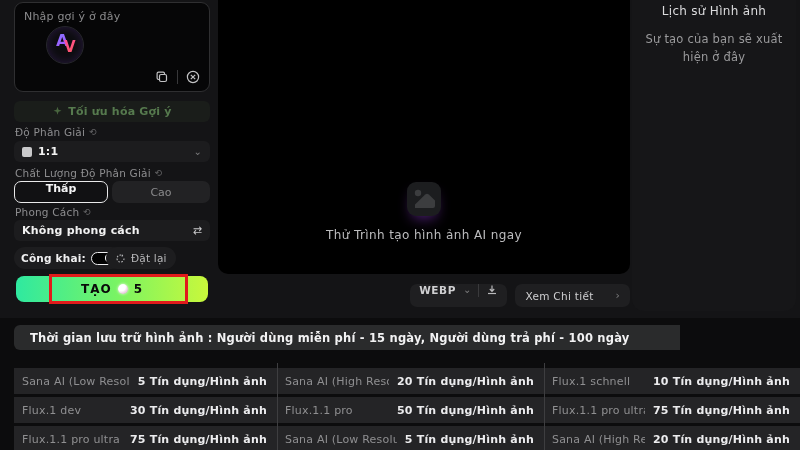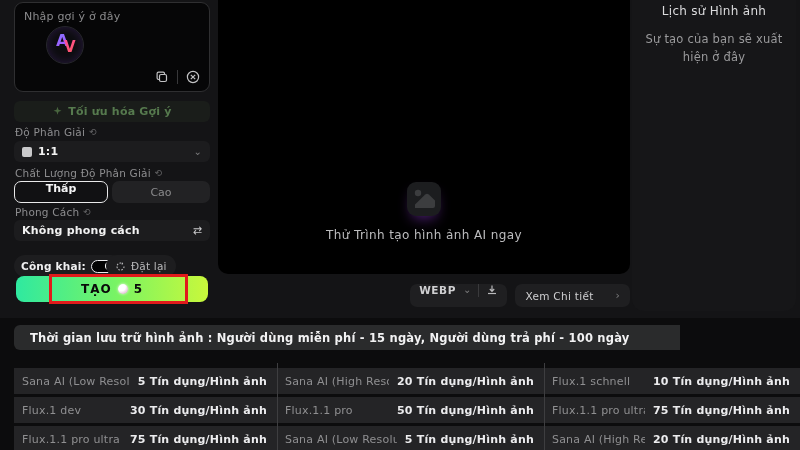--- a/index.html
+++ b/index.html
@@ -20,21 +20,21 @@
   .icon-btn { display:flex; align-items:center; justify-content:center; width:18px; height:18px; cursor:pointer; }
   .optimize-btn { left:14px; top:101px; width:196px; height:21px; background:#1a1d1a; border-radius:6px; display:flex; align-items:center; justify-content:center; gap:5px; font-size:11px; font-weight:600; letter-spacing:.2px; cursor:pointer; }
   .label { font-size:10.5px; color:#8d8d8f; letter-spacing:.2px; display:flex; align-items:center; gap:4px; }
   .label .mini-reset { font-size:9px; color:#626264; }
   .select { left:14px; width:196px; height:21px; background:#1c1c1e; border-radius:6px; display:flex; align-items:center; padding:0 8px; gap:6px; cursor:pointer; }
   .sq-icon { width:10px; height:10px; background:#c9c9cb; border-radius:2px; }
   .select-val { font-size:11px; color:#f2f2f2; font-weight:600; letter-spacing:.2px; flex:1; }
   .chev { color:#7c7c7e; font-size:10px; }
   .seg-low { left:14px; top:181px; width:94px; height:22px; background:#111113; border:1.5px solid #e9e9ea; border-radius:7px; display:flex; justify-content:center; font-size:11px; font-weight:700; color:#f4f4f5; cursor:pointer; }
   .seg-high { left:112px; top:181px; width:98px; height:22px; background:#222224; border-radius:7px; display:flex; align-items:center; justify-content:center; font-size:11px; color:#8a8a8c; cursor:pointer; }
-  .pill { background:#1d1d1f; border-radius:11px; display:flex; align-items:center; cursor:pointer;margin-top:8px; }
+  .pill { background:#1d1d1f; border-radius:11px; display:flex; align-items:center; cursor:pointer; }
   .public-pill { left:14px; top:247px; height:22px; padding:0 7px; gap:5px; }
   .public-lbl { font-size:10.5px; font-weight:700; color:#f0f0f1; letter-spacing:.2px; }
   .toggle { position:relative; width:24px; height:13px; border:1.5px solid #ececee; border-radius:8px; background:#030303; cursor:pointer; }
   .knob { position:absolute; right:1px; top:1px; width:8px; height:8px; border-radius:50%; background:#fff; }
   .reset-pill { left:106px; top:247px; height:22px; padding:0 9px; gap:5px; }
   .reset-lbl { font-size:10.5px; color:#b8b8ba; letter-spacing:.2px; }
   .generate-btn { left:16px; top:276px; width:192px; height:26px; border-radius:8px; display:flex; align-items:center; justify-content:center; gap:6px; font-size:12px; font-weight:800; color:#0a0a0a; letter-spacing:1px; cursor:pointer; }
   .gem { width:10px; height:10px; border-radius:50%; background:radial-gradient(circle at 35% 30%,#ffffff 40%,#e9c9dd 70%,#cf9cc2); box-shadow:0 0 3px rgba(255,255,255,.9); }
   .annotation { left:49px; top:274px; width:139px; height:30px; border:3px solid #e11b1b; pointer-events:none; z-index:5; }
 

